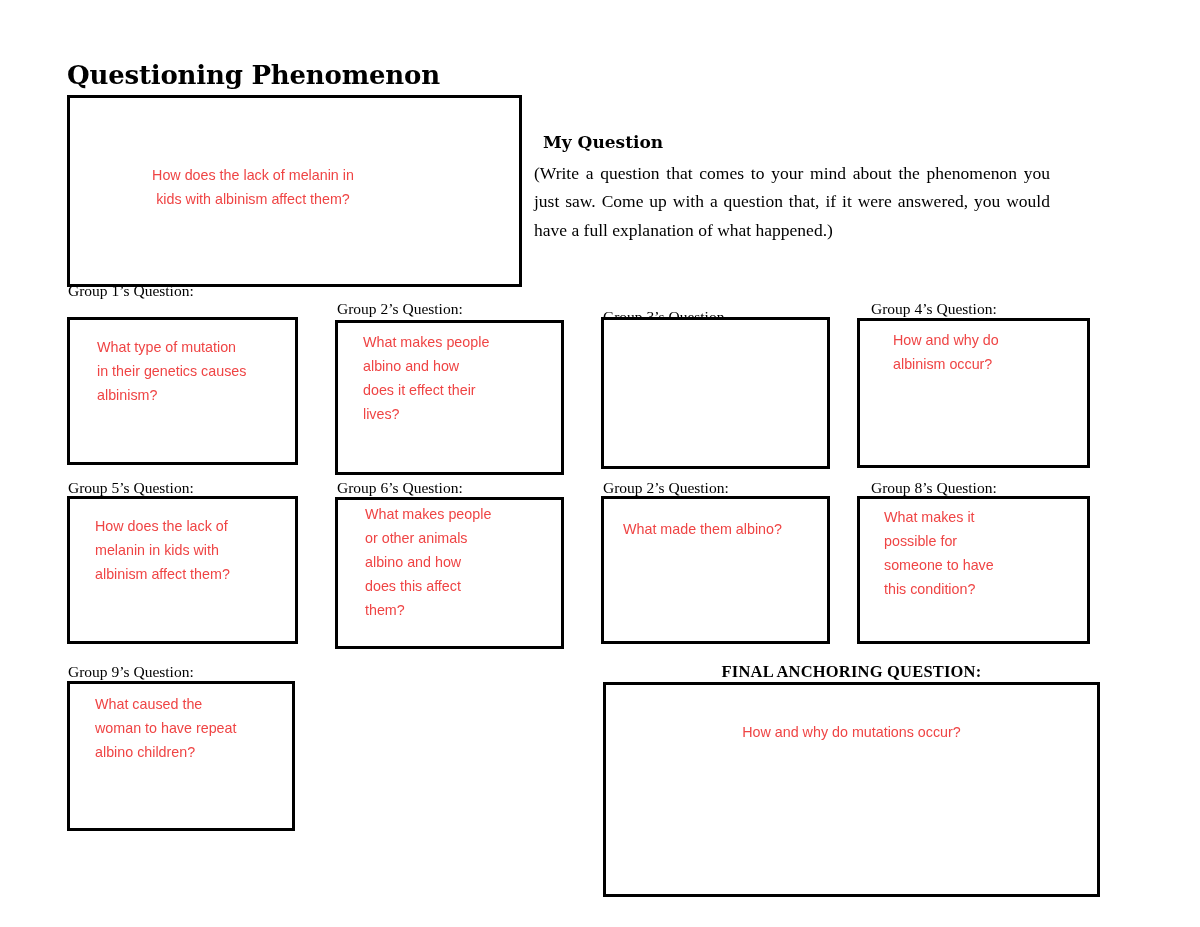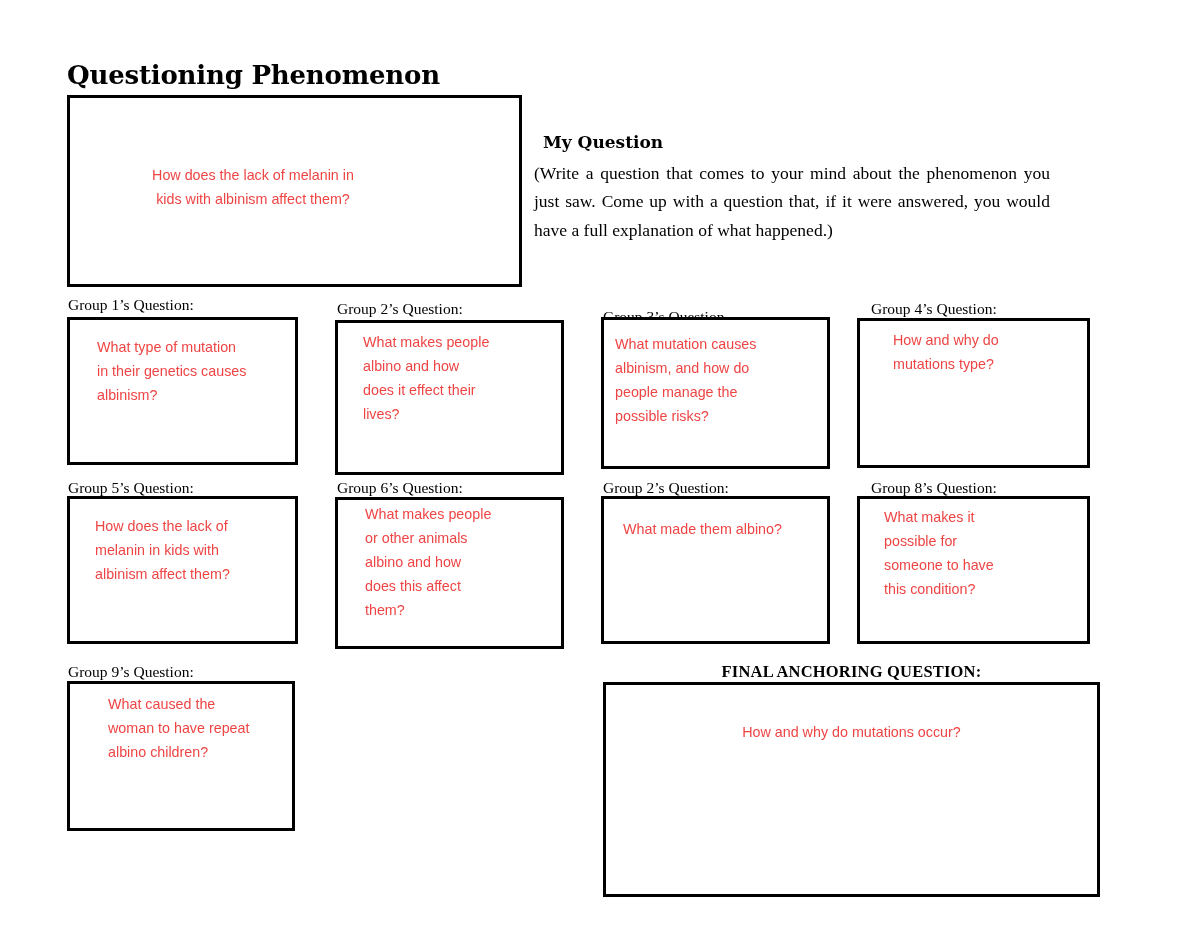--- a/index.html
+++ b/index.html
@@ -128,44 +128,40 @@
 
   <div class="doc-title">Questioning Phenomenon</div>
 
   <div class="box" id="phenomenon-box"></div>
   <div class="box-text" id="phenomenon-text">How does the lack of melanin in
 kids with albinism affect them?</div>
 
   <div id="my-question-heading">My Question</div>
   <div id="my-question-body">(Write a question that comes to your mind about the phenomenon you just saw.  Come up with a question that, if it were answered, you would have a full explanation of what happened.)</div>
 
-  <div class="group-label" style="left:68px; top:296px;">Group 1’s Question:</div>
+  <div class="group-label" style="left:68px; top:282px;">Group 1’s Question:</div>
   <div class="box" style="left:67px; top:317px; width:231px; height:148px;"></div>
   <div class="box-text" style="left:97px; top:335px; width:195px;">What type of mutation
 in their genetics causes
 albinism?</div>
 
   <div class="group-label" style="left:337px; top:300px;">Group 2’s Question:</div>
   <div class="box" style="left:335px; top:320px; width:229px; height:155px;"></div>
   <div class="box-text" style="left:363px; top:330px; width:195px;">What makes people
 albino and how
 does it effect their
 lives?</div>
 
   <div class="group-label" style="left:603px; top:308px;">Group 3’s Question</div>
   <div class="box" style="left:601px; top:317px; width:229px; height:152px;"></div>
-  <div class="box-text" style="left:615px; top:332px; width:205px;">What mutation causes
-albinism, and how do
-people manage the
-possible risks?</div>
 
   <div class="group-label" style="left:871px; top:300px;">Group 4’s Question:</div>
   <div class="box" style="left:857px; top:318px; width:233px; height:150px;"></div>
   <div class="box-text" style="left:893px; top:328px; width:190px;">How and why do
-mutations type?</div>
+albinism occur?</div>
 
   <div class="group-label" style="left:68px; top:479px;">Group 5’s Question:</div>
   <div class="box" style="left:67px; top:496px; width:231px; height:148px;"></div>
   <div class="box-text" style="left:95px; top:514px; width:200px;">How does the lack of
 melanin in kids with
 albinism affect them?</div>
 
   <div class="group-label" style="left:337px; top:479px;">Group 6’s Question:</div>
   <div class="box" style="left:335px; top:497px; width:229px; height:152px;"></div>
   <div class="box-text" style="left:365px; top:502px; width:195px;">What makes people
@@ -180,21 +176,21 @@
 
   <div class="group-label" style="left:871px; top:479px;">Group 8’s Question:</div>
   <div class="box" style="left:857px; top:496px; width:233px; height:148px;"></div>
   <div class="box-text" style="left:884px; top:505px; width:200px;">What makes it
 possible for
 someone to have
 this condition?</div>
 
   <div class="group-label" style="left:68px; top:663px;">Group 9’s Question:</div>
   <div class="box" style="left:67px; top:681px; width:228px; height:150px;"></div>
-  <div class="box-text" style="left:95px; top:692px; width:200px;margin-left:13px;">What caused the
+  <div class="box-text" style="left:95px; top:692px; width:200px;">What caused the
 woman to have repeat
 albino children?</div>
 
   <div id="final-label">FINAL ANCHORING QUESTION:</div>
   <div class="box" id="final-box"></div>
   <div class="box-text" id="final-text">How and why do mutations occur?</div>
 
 </div>
 
 </body></html>

